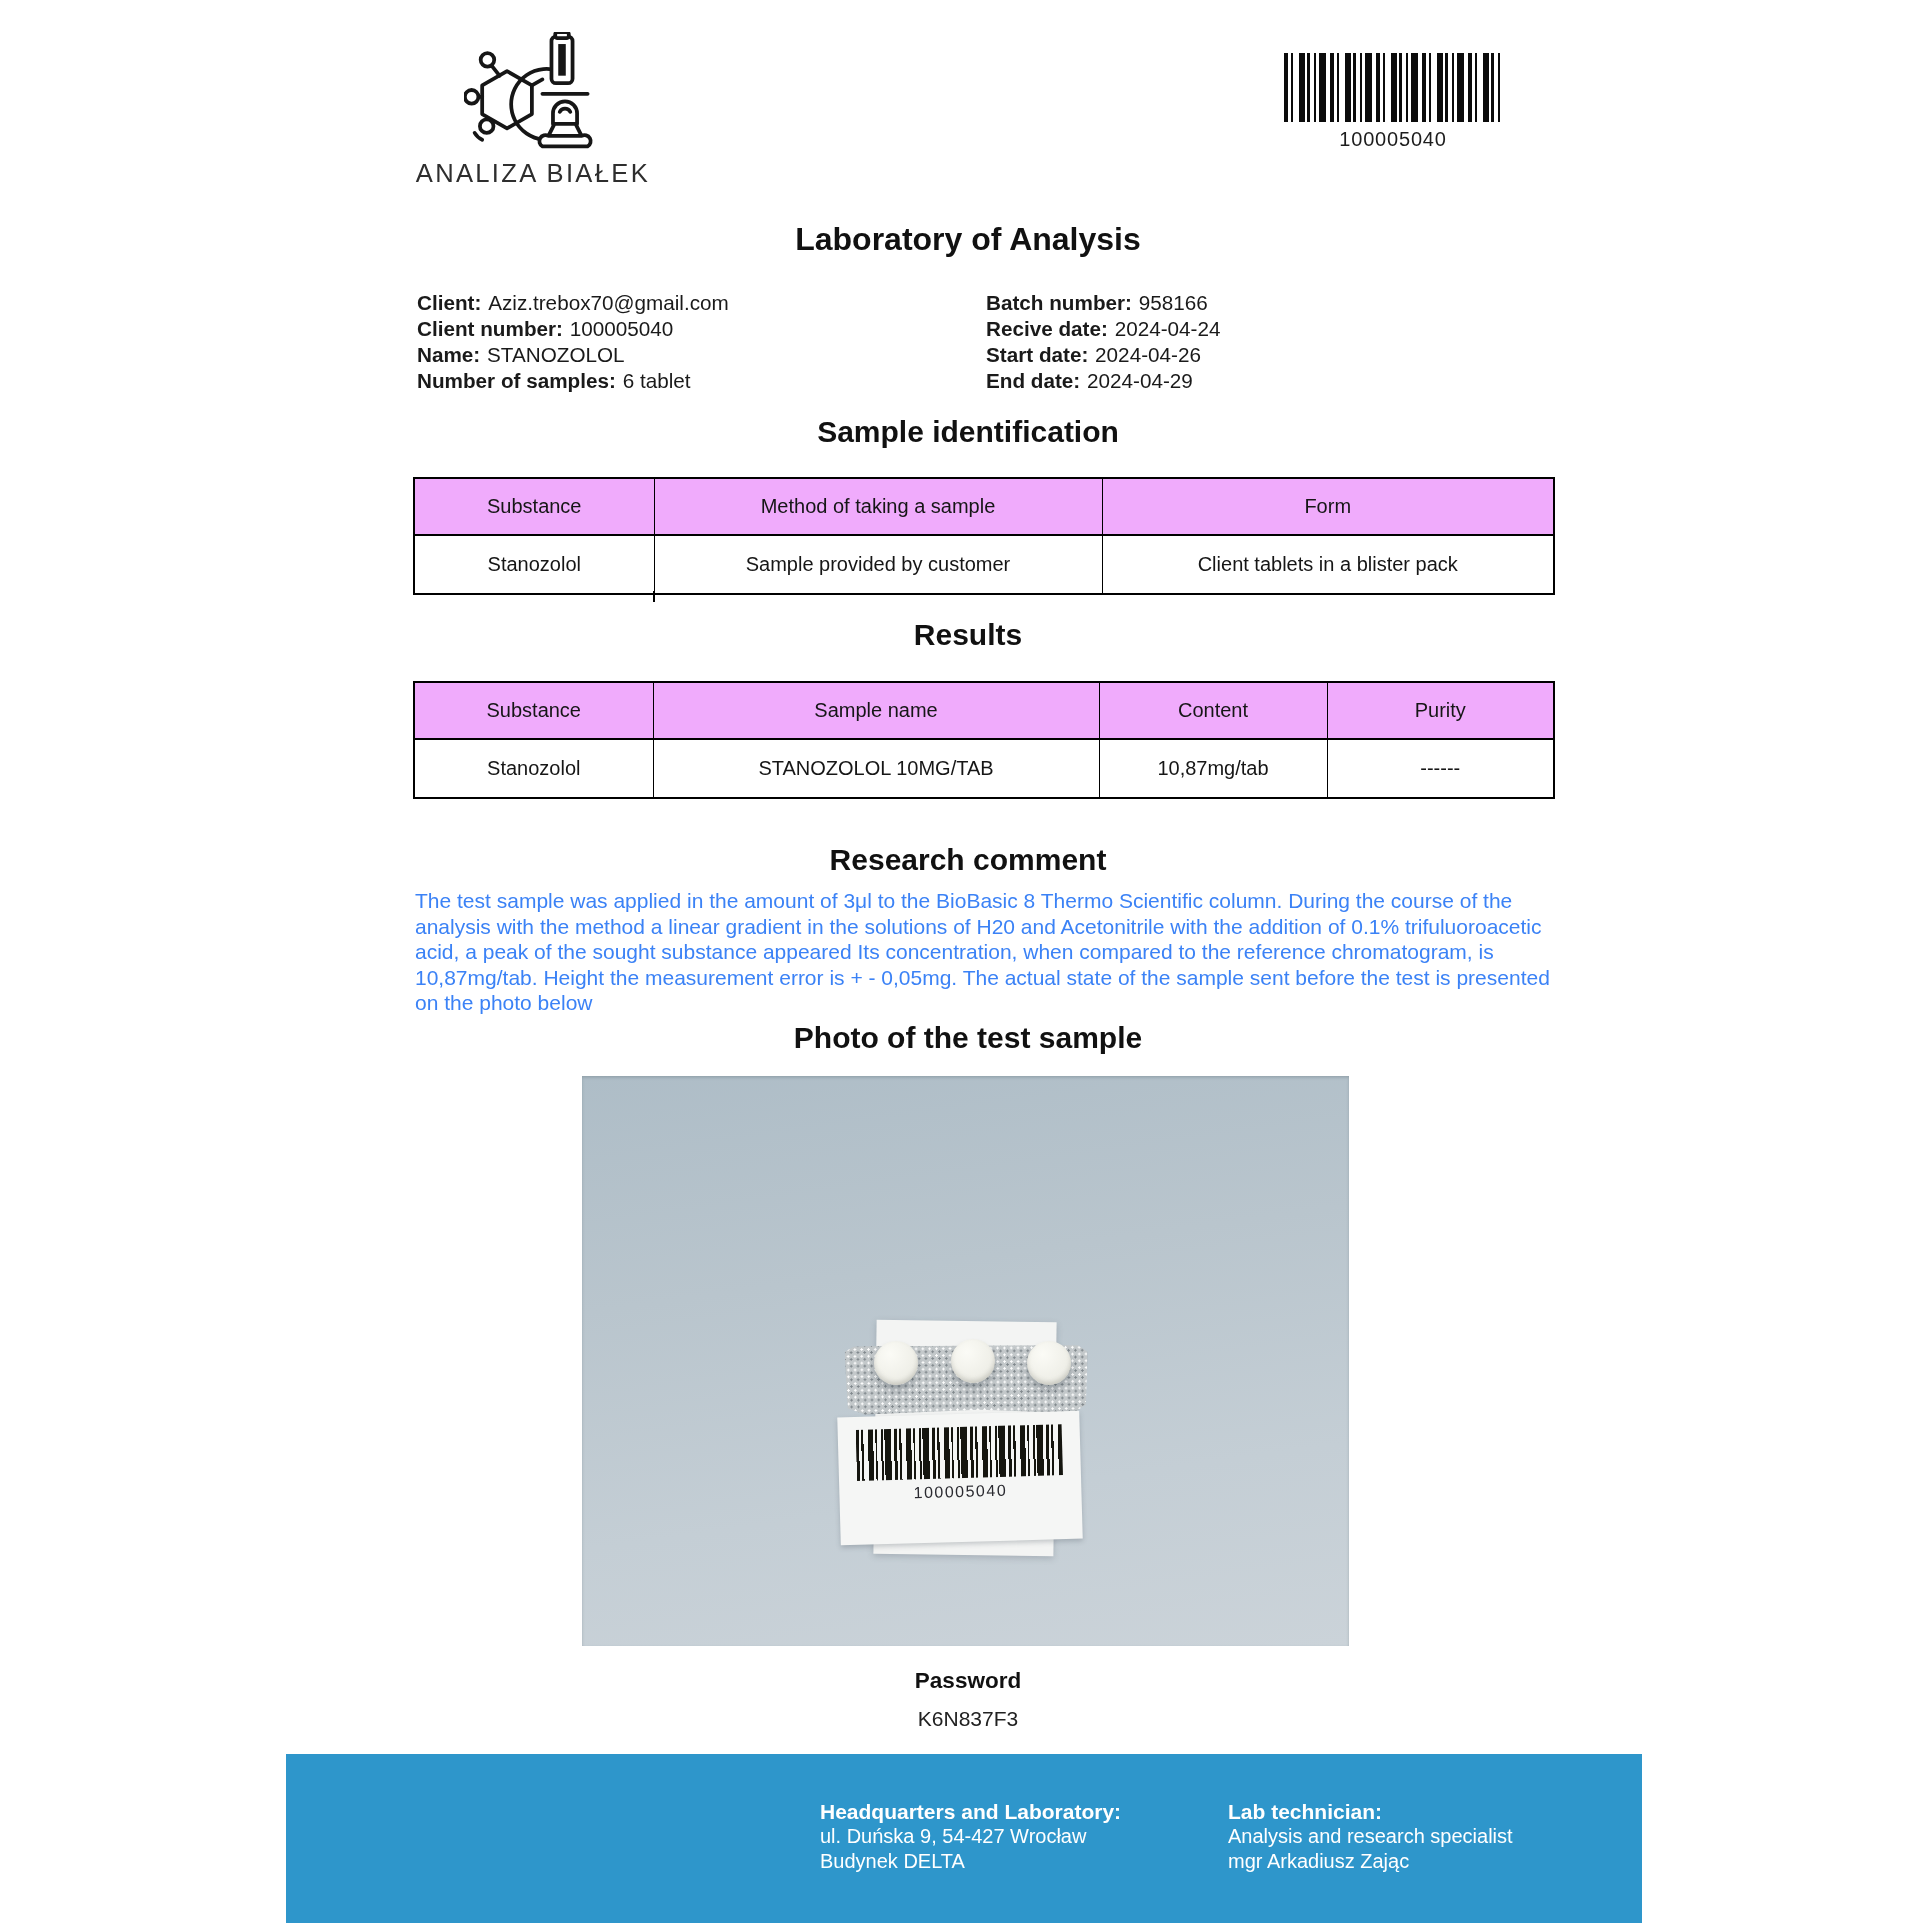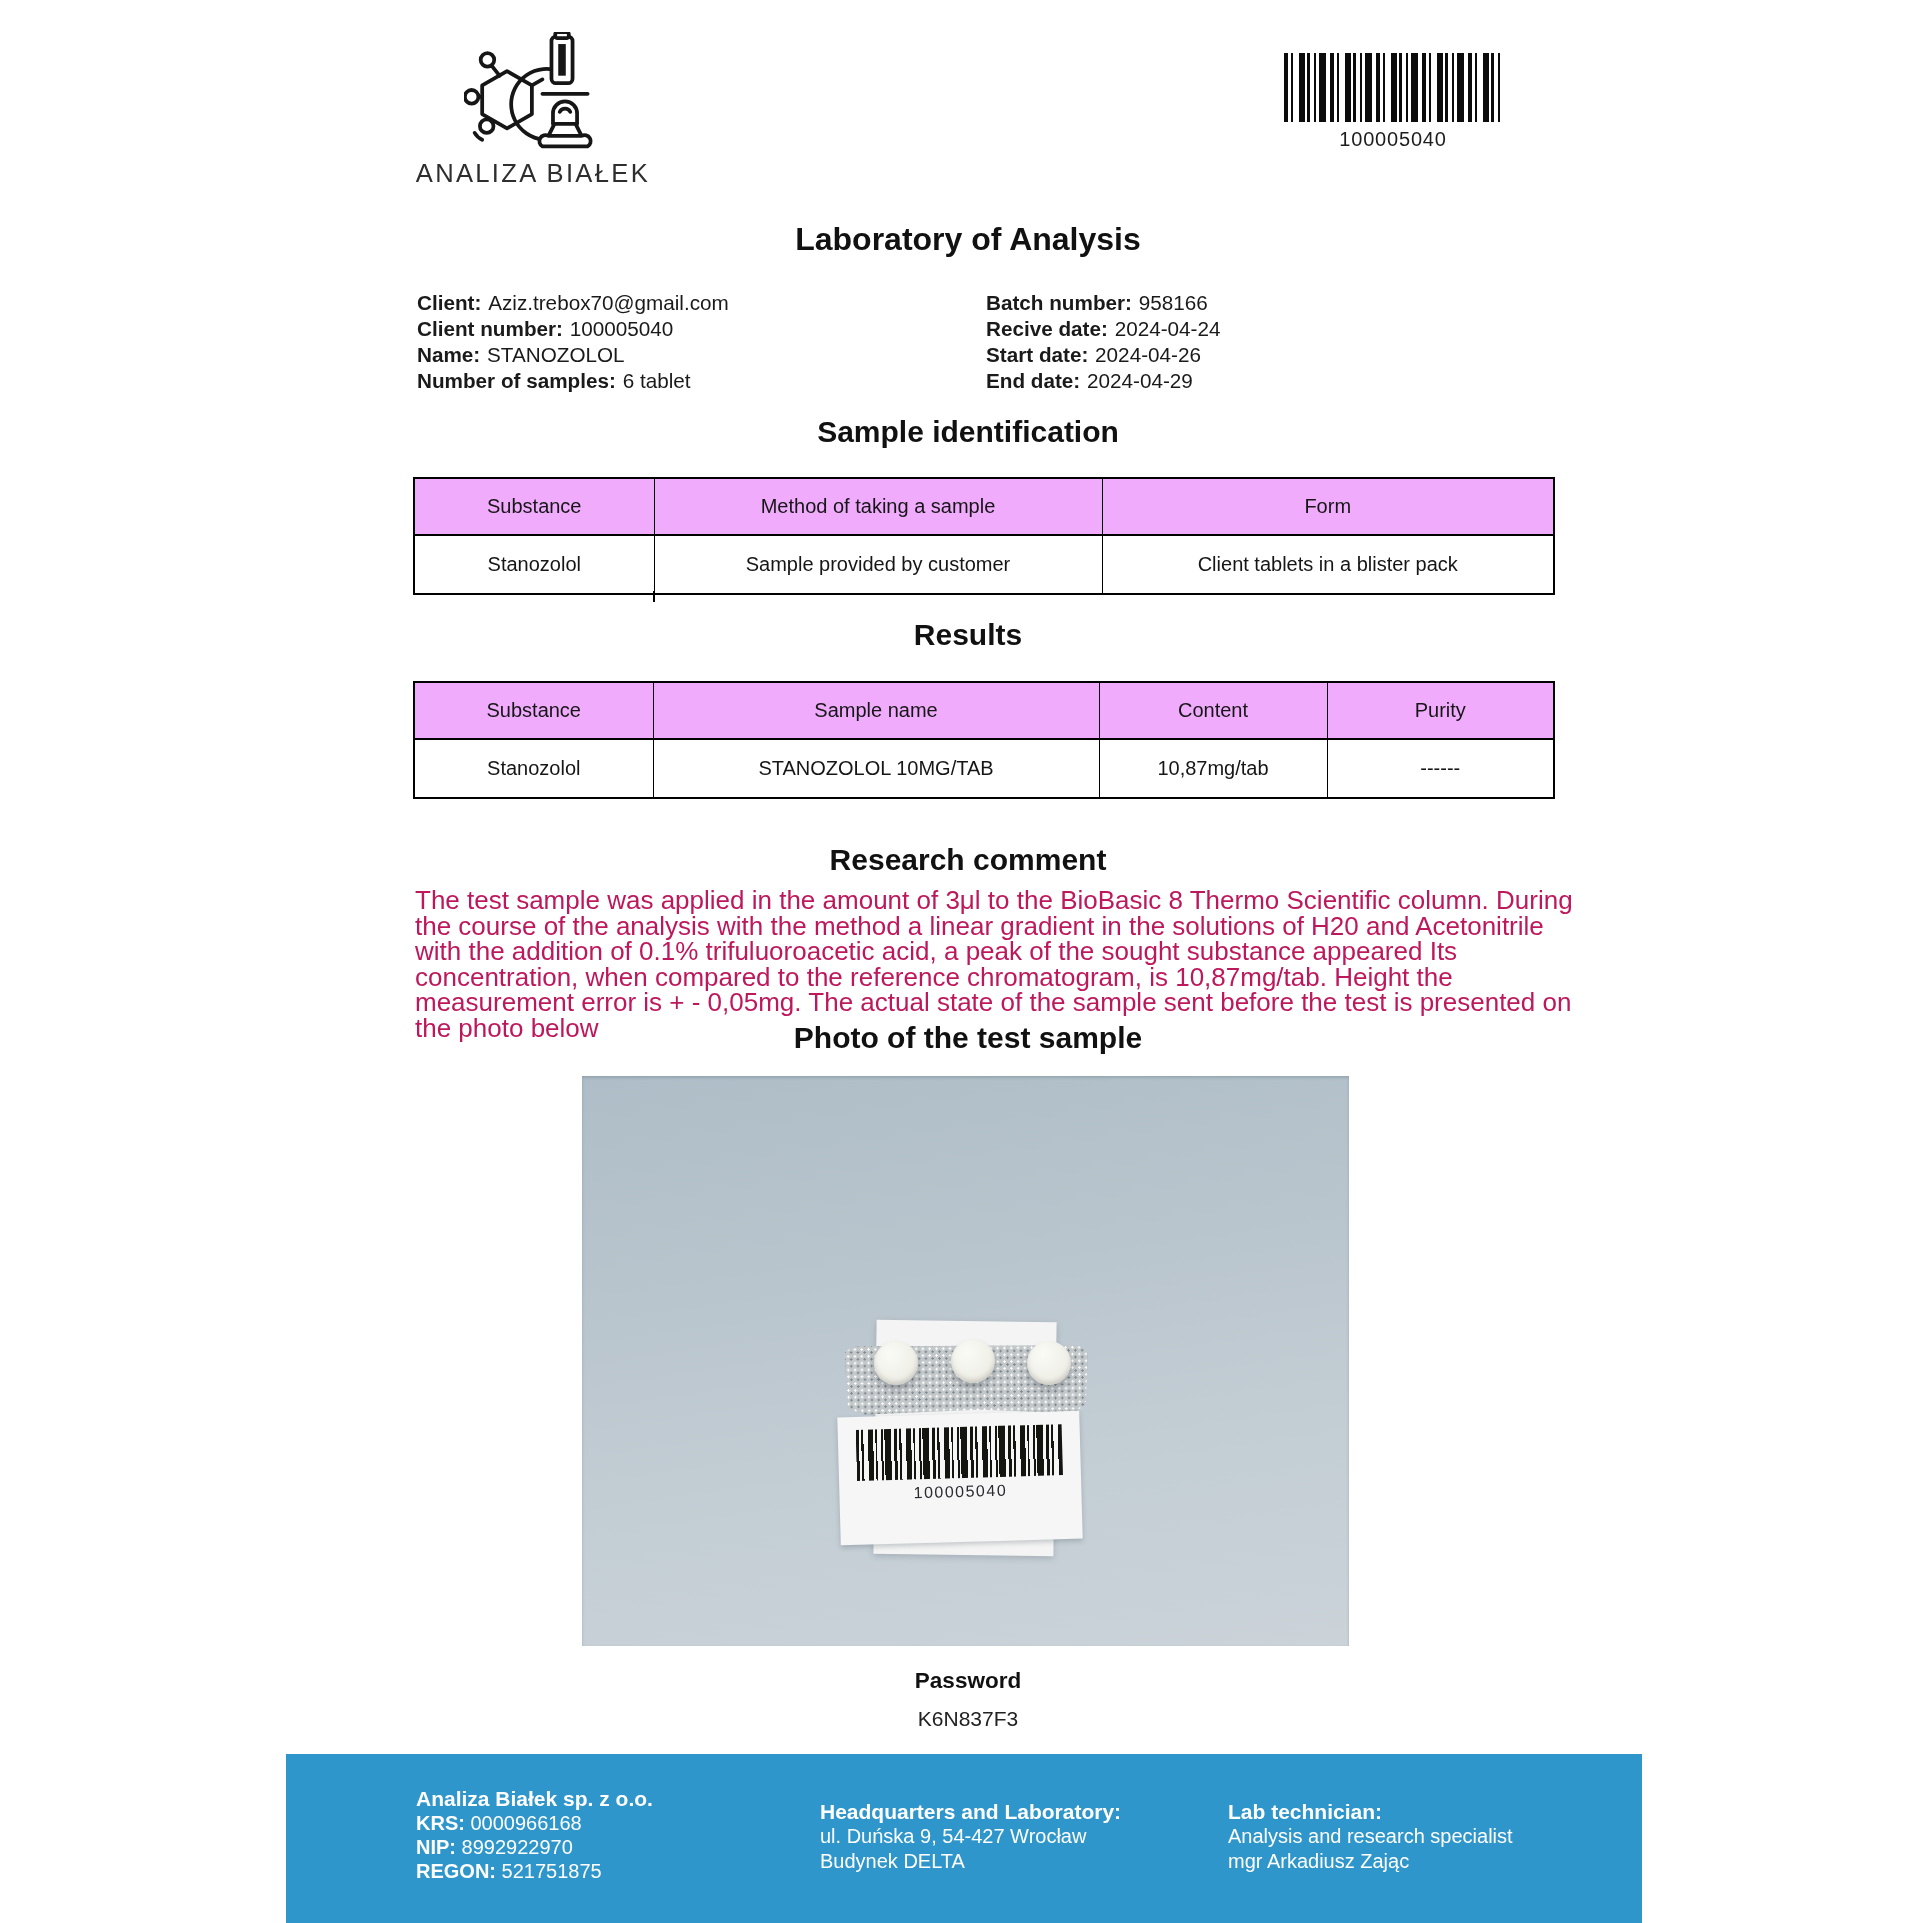--- a/index.html
+++ b/index.html
@@ -46,21 +46,21 @@
   .t-sample{top:477px;}
   .t-results{top:681px;}
   table.lab th, table.lab td{border:1.5px solid #000;text-align:center;font-weight:normal;
     overflow:hidden;white-space:nowrap;}
   table.lab{border:2.3px solid #000;}
   table.lab th{background:#f0abfc;height:53px;}
   table.lab td{background:#fff;height:55px;border-top:2.3px solid #000;}
   .tick{position:absolute;width:1.5px;height:10.5px;background:#000;}
   
   .research-text{position:absolute;top:888px;left:415px;width:1163px;
-    font-size:26px;line-height:25.6px;color:#be185d;text-align:left;}
+    font-size:21px;line-height:25.6px;color:#3b82f6;text-align:left;}
   
   .photo{position:absolute;left:582px;top:1076px;width:767px;height:570px;overflow:hidden;
     background:linear-gradient(172deg,#aebdc7 0%,#b9c5cd 35%,#c4ced5 70%,#cbd3d9 100%);
     box-shadow:inset 0 1.5px 3px rgba(90,105,115,0.35);}
   .photo-paper{position:absolute;left:293px;top:245px;width:180px;height:234px;
     background:#f3f4f3;transform:rotate(0.8deg);box-shadow:0 2.3px 6px rgba(70,80,90,0.25);}
   .blister{position:absolute;left:263px;top:269px;width:243px;height:69px;border-radius:3.8px;
     background-color:#c3c8ca;
     background-image:radial-gradient(rgba(255,255,255,0.95) 22%,transparent 26%),
                      radial-gradient(rgba(118,126,131,0.85) 22%,transparent 26%);
@@ -232,35 +232,20 @@
   <div class="photo-card">
     <div class="photo-barcode-stripes"></div>
     <div class="photo-barcode-num">100005040</div>
   </div>
 </div>
 
 <div class="password-h">Password</div>
 <div class="password-v">K6N837F3</div>
 
 <div class="footer">
-  <div class="f-col f-col1">
-    <div class="f-title">Analiza Białek sp. z o.o.</div>
-    <div>
-      <span class="f-label">KRS:</span>
-      <span>0000966168</span>
-    </div>
-    <div>
-      <span class="f-label">NIP:</span>
-      <span>8992922970</span>
-    </div>
-    <div>
-      <span class="f-label">REGON:</span>
-      <span>521751875</span>
-    </div>
-  </div>
   <div class="f-col f-col2">
     <div class="f-title">Headquarters and Laboratory:</div>
     <div>ul. Duńska 9, 54-427 Wrocław</div>
     <div>Budynek DELTA</div>
   </div>
   <div class="f-col f-col3">
     <div class="f-title">Lab technician:</div>
     <div>Analysis and research specialist</div>
     <div>mgr Arkadiusz Zając</div>
   </div>

